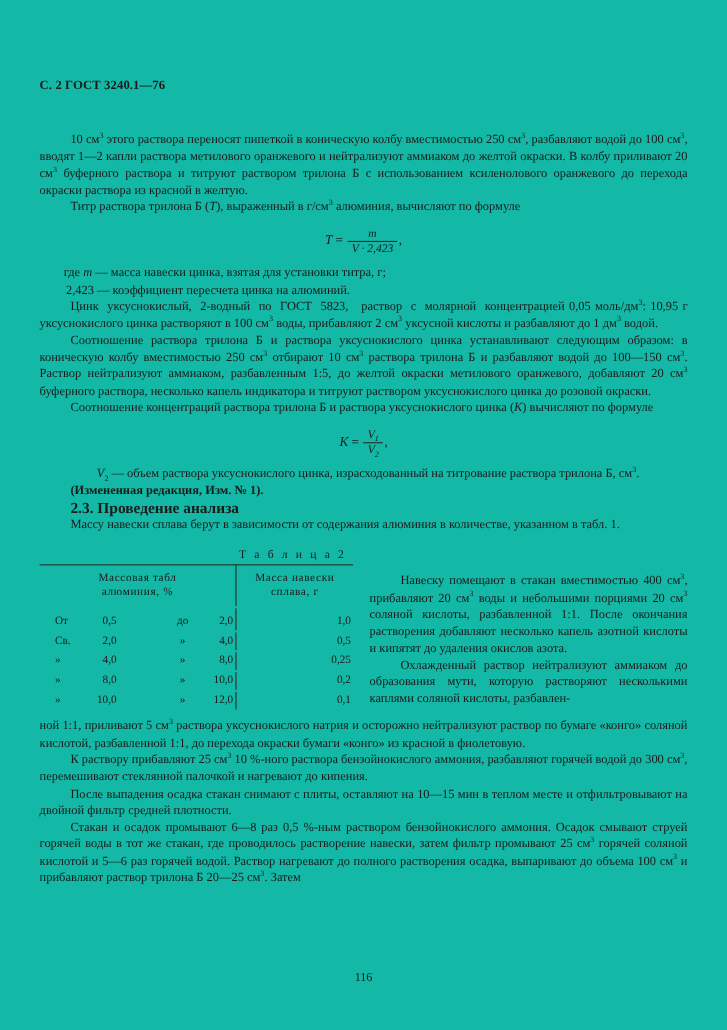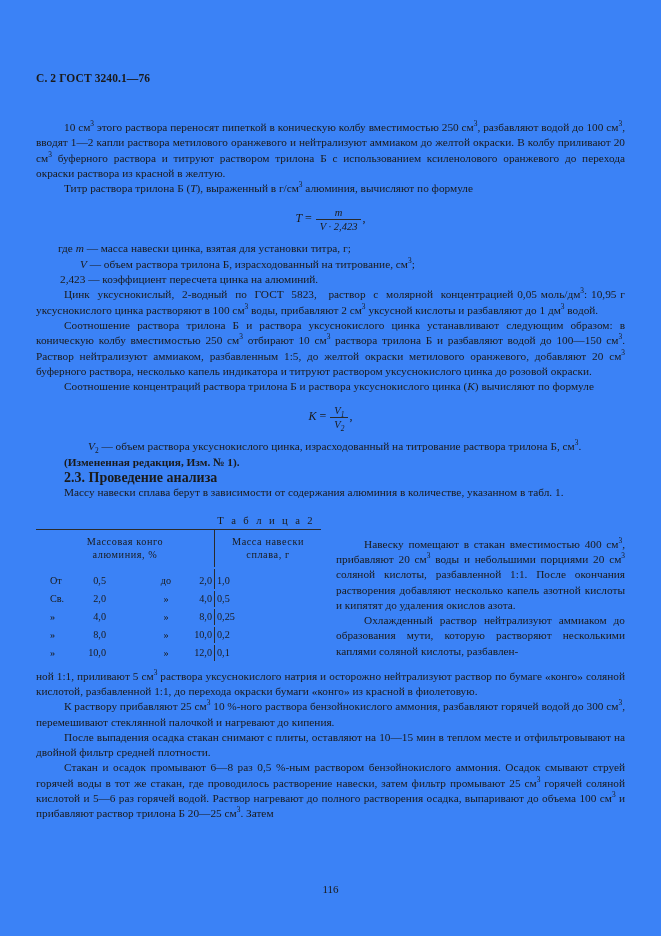--- a/index.html
+++ b/index.html
@@ -9,21 +9,21 @@
     background: #ffffff;
   }
   body {
     font-family: "Liberation Serif", "DejaVu Serif", serif;
     color: #1a1a1a;
   }
   .page {
     position: relative;
     width: 661px;
     height: 936px;
-    background: #3b82f6;
+    background: #14b8a6;
     overflow: hidden;
     box-sizing: border-box;
   }
   .content {
     position: absolute;
     left: 36px;
     top: 0;
     width: 589px;
   }
   .page-header {
@@ -146,21 +146,21 @@
   table.data tbody tr:first-child td {
     padding-top: 5px;
   }
   table.data td.left-col {
     border-right: 1.1px solid #2b2b2b;
     padding-left: 14px;
     white-space: pre;
     font-variant-numeric: tabular-nums;
   }
   table.data td.right-col {
-    text-align: left;
+    text-align: right;
   }
   .range-a { display:inline-block; width: 26px; }
   .range-b { display:inline-block; width: 30px; text-align:right; }
   .range-c { display:inline-block; width: 24px; text-align:center;margin-left:48px; }
   .range-d { display:inline-block; width: 34px; text-align:right; }
   .side-col {
     position: absolute;
     left: 300px;
     top: 22px;
     width: 289px;
@@ -200,21 +200,20 @@
       <span class="fvar">T</span>
       <span style="font-style:normal;">=</span>
       <span class="frac">
         <span class="num">m</span>
         <span class="den">V · 2,423</span>
       </span><span style="font-style:normal;">,</span>
     </div>
 
     <div class="where">
       <p class="def-hang" style="padding-left:52px; text-indent:-30px;">где <i>m</i> — масса навески цинка, взятая для установки титра, г;</p>
-      <p class="def-hang" style="padding-left:52px; text-indent:-8px;"><i>V</i> — объем раствора трилона Б, израсходованный на титрование, см<sup>3</sup>;</p>
       <p class="def-hang" style="padding-left:24px; text-indent:0;">2,423 — коэффициент пересчета цинка на алюминий.</p>
     </div>
 
     <p class="ind">Цинк&nbsp; уксуснокислый,&nbsp; 2-водный&nbsp; по&nbsp; ГОСТ&nbsp; 5823,&nbsp;&nbsp; раствор&nbsp; с&nbsp; молярной&nbsp; концентрацией 0,05 моль/дм<sup>3</sup>: 10,95 г уксуснокислого цинка растворяют в 100 см<sup>3</sup>  воды, прибавляют 2 см<sup>3</sup>  уксусной кислоты и разбавляют до 1 дм<sup>3</sup>  водой.</p>
 
     <p class="ind">Соотношение раствора трилона Б и раствора уксуснокислого цинка устанавливают следующим образом: в коническую колбу вместимостью 250 см<sup>3</sup>  отбирают 10 см<sup>3</sup>  раствора трилона Б и разбавляют водой до 100—150 см<sup>3</sup>. Раствор нейтрализуют аммиаком, разбавленным 1:5, до желтой окраски метилового оранжевого, добавляют 20 см<sup>3</sup>  буферного раствора, несколько капель индикатора и титруют раствором уксуснокислого цинка до розовой окраски.</p>
 
     <p class="ind">Соотношение концентраций раствора трилона Б и раствора  уксуснокислого  цинка  (<i>K</i>)  вычисляют по формуле</p>
 
     <div class="formula">
@@ -233,21 +232,21 @@
     <p class="ind bold">(Измененная редакция, Изм. № 1).</p>
     <p class="sect-head">2.3. Проведение анализа</p>
     <p class="ind">Массу навески  сплава  берут  в  зависимости от содержания алюминия в количестве, указанном в табл. 1.</p>
 
     <div class="tbl-wrap">
       <div class="tbl-caption">Т а б л и ц а  2</div>
       <table class="data">
         <thead>
           <tr>
             <th class="left-col">
-              <span>Массовая конго</span><br>
+              <span>Массовая табл</span><br>
               <span>алюминия,  %</span>
             </th>
             <th>
               <span>Масса навески</span><br>
               <span>сплава,  г</span>
             </th>
           </tr>
         </thead>
         <tbody>
           <tr>

